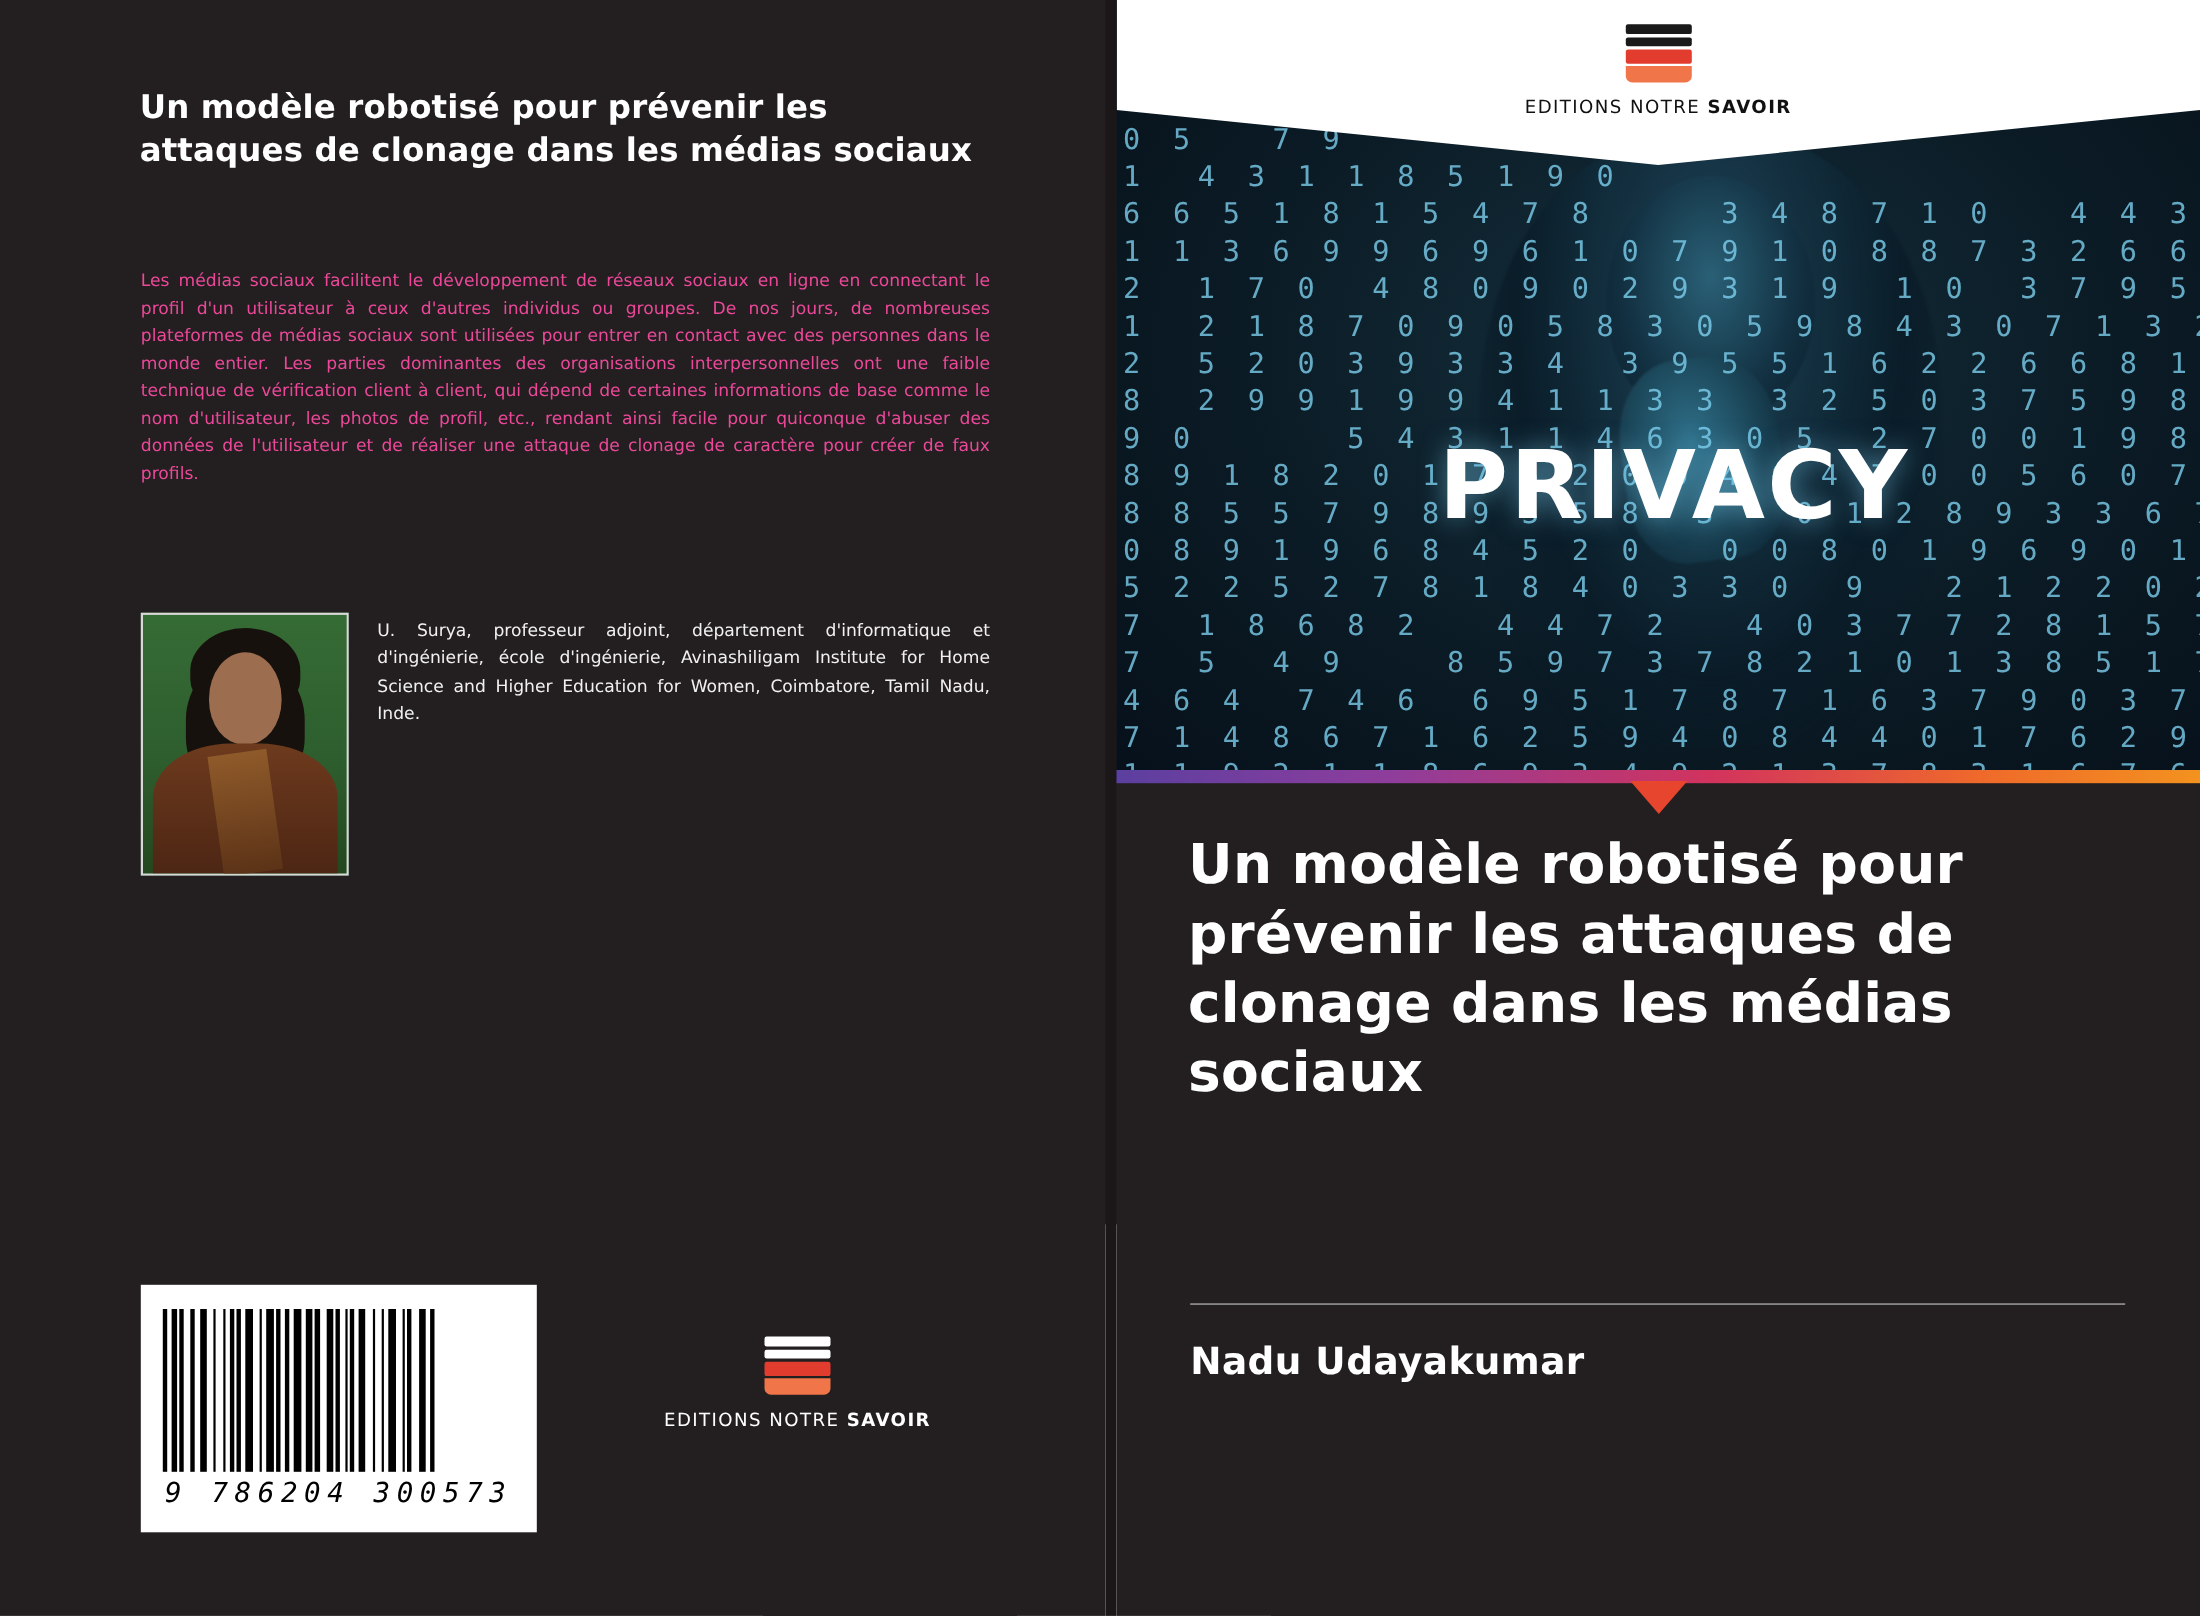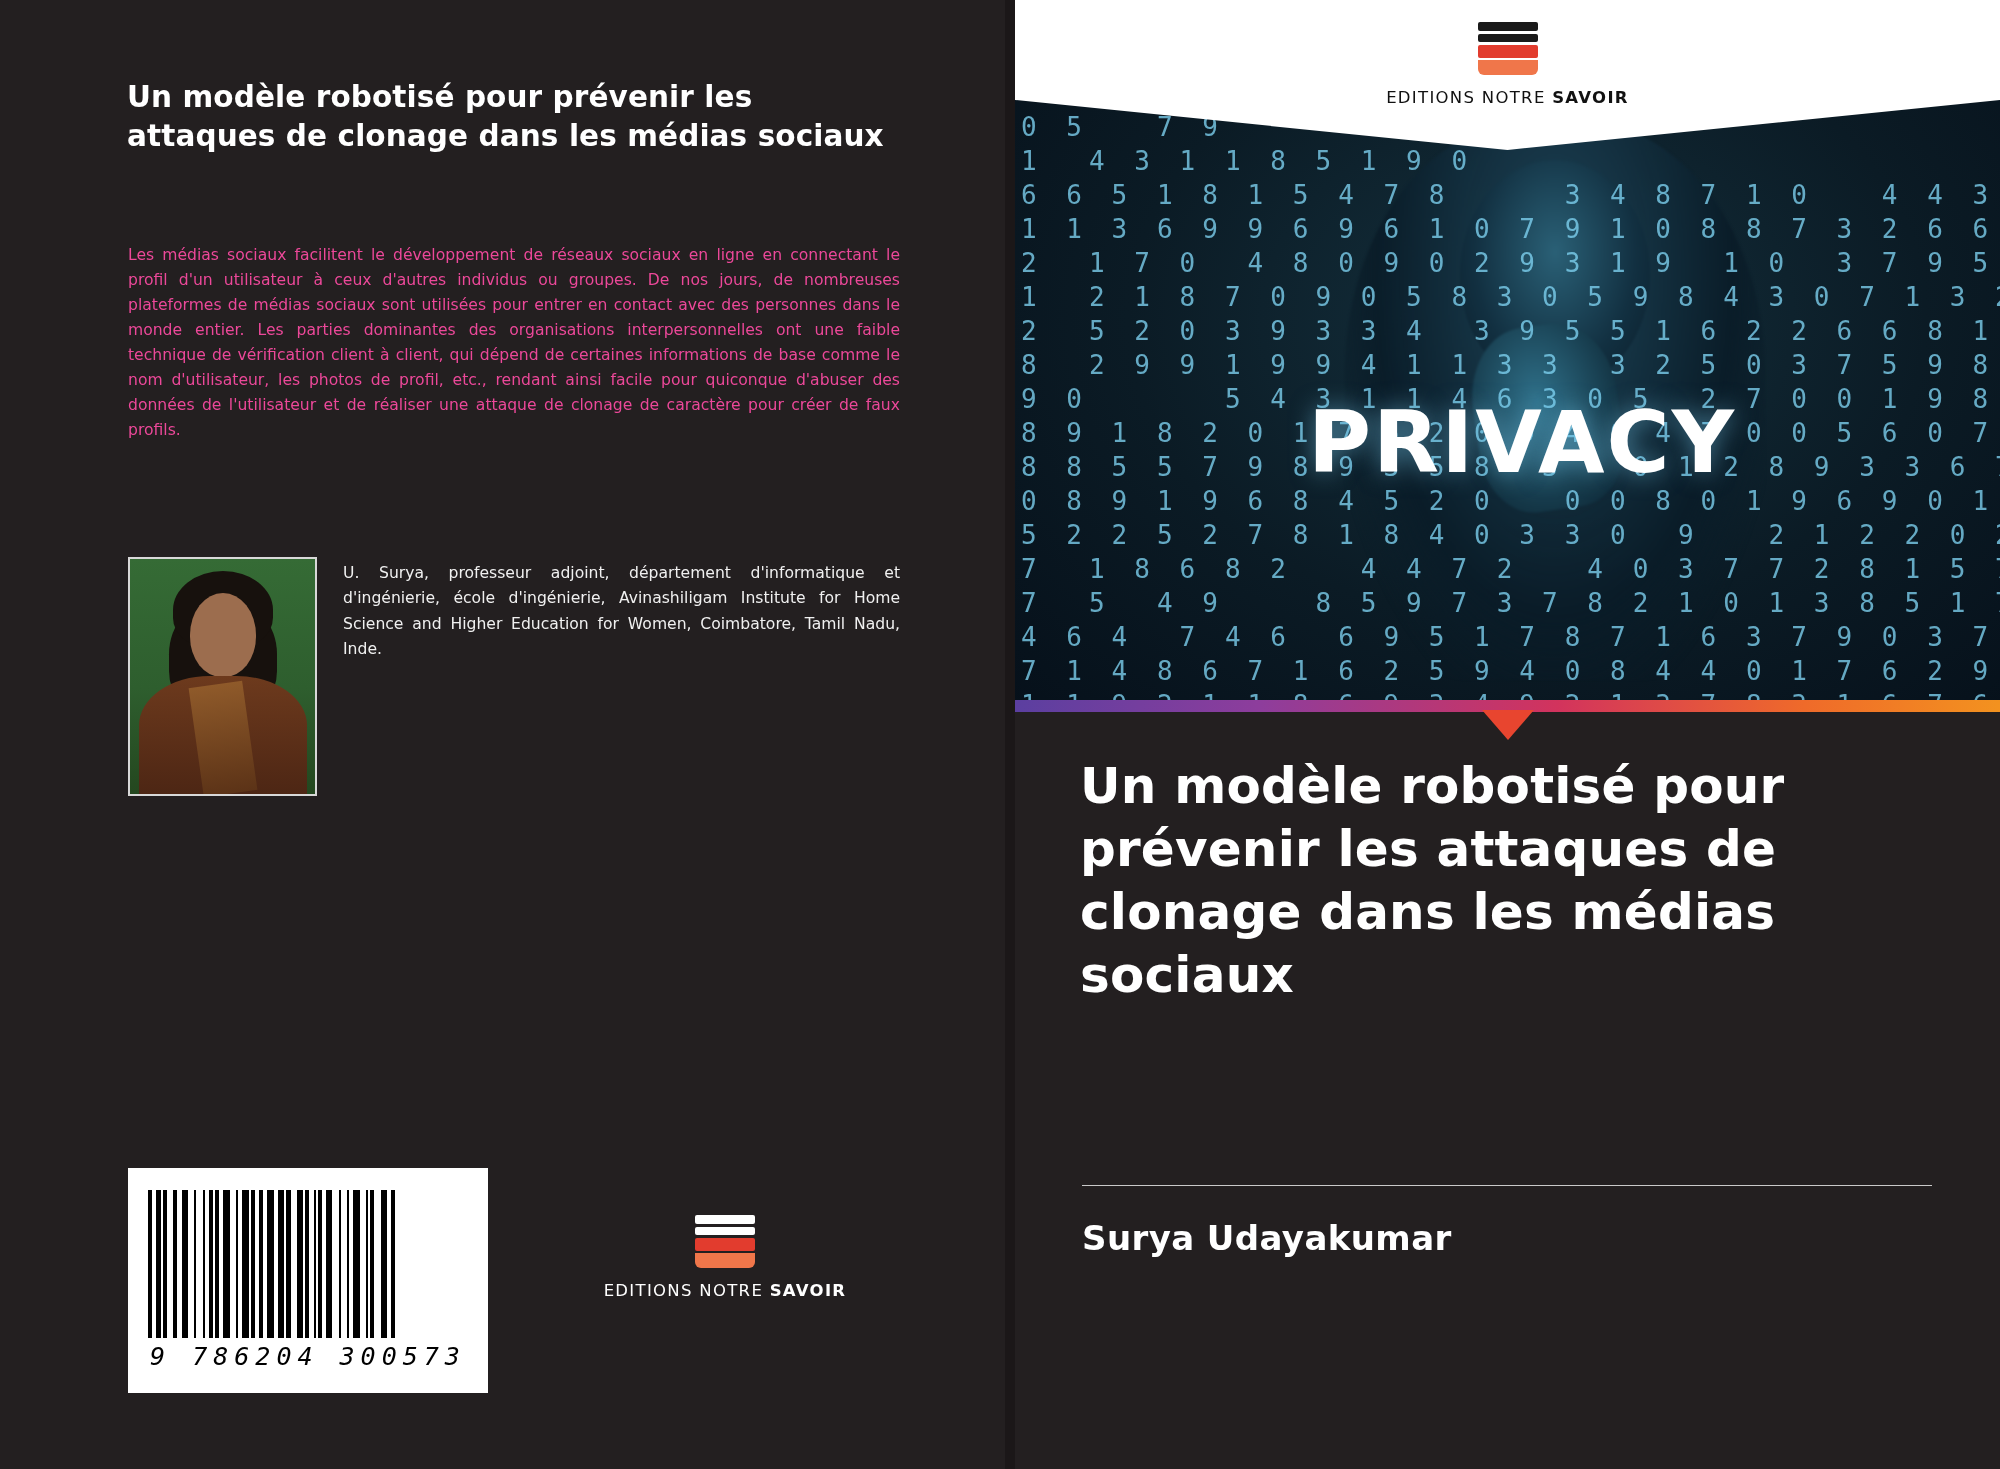--- a/index.html
+++ b/index.html
@@ -442,15 +442,15 @@
         <div class="pub-name"><span>EDITIONS NOTRE </span><b>SAVOIR</b></div>
       </div>
     </div>
 
     <div class="color-strip"></div>
     <div class="notch"></div>
 
     <div class="front-title">Un modèle robotisé pour prévenir les attaques de clonage dans les médias sociaux</div>
 
     <div class="front-rule"></div>
-    <div class="front-author">Surya Udayakumar</div>
+    <div class="front-author">Nadu Udayakumar</div>
   </div>
 </div>
 
 </body></html>

